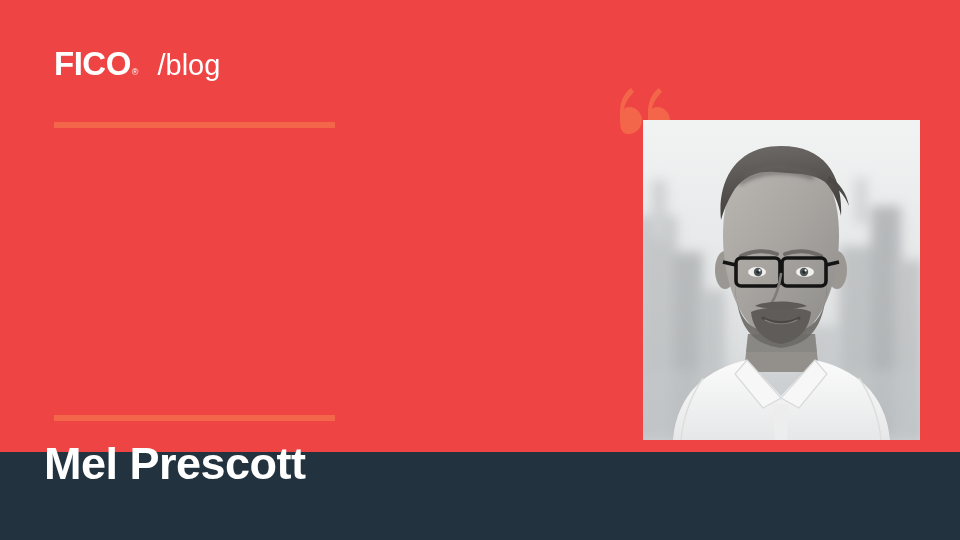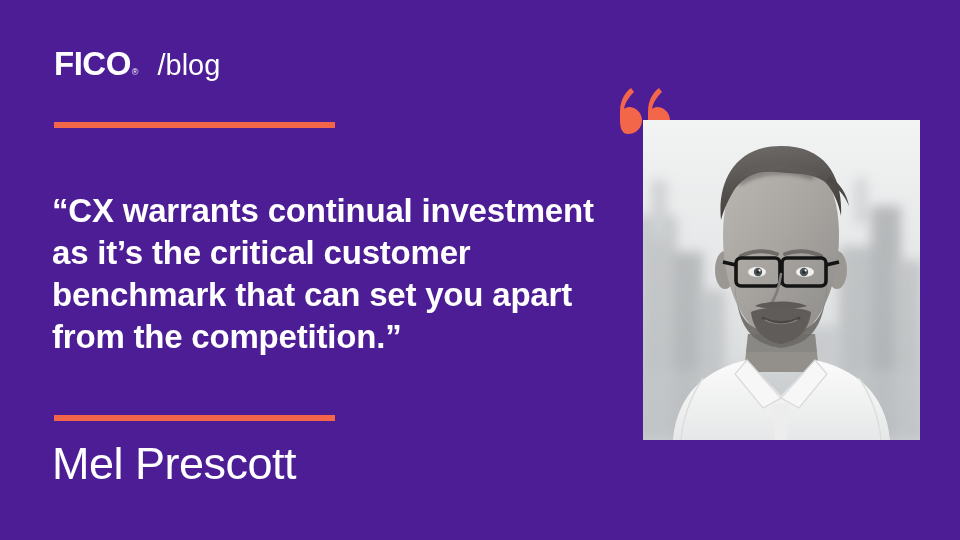--- a/index.html
+++ b/index.html
@@ -9,22 +9,22 @@
   body {
     width: 960px;
     height: 540px;
     overflow: hidden;
     font-family: "Liberation Sans", sans-serif;
     background: #22323f;
   }
   #card {
     position: relative;
     width: 960px;
-    height: 540px;
-    background: #4c1d95;
+    height: 452px;
+    background: #ef4444;
   }
 
   
   #logo-block {
     position: absolute;
     left: 54px;
     top: 47px;
     display: flex;
     align-items: baseline;
     white-space: nowrap;
@@ -76,25 +76,25 @@
     font-size: 33px;
     font-weight: bold;
     line-height: 42px;
     color: #ffffff;
     letter-spacing: -0.2px;
   }
 
   
   #name {
     position: absolute;
-    left: 52px;
+    left: 44px;
     top: 441px;
     font-family: "Liberation Sans", sans-serif;
     font-size: 45px;
-    font-weight: normal;
+    font-weight: bold;
     color: #ffffff;
     letter-spacing: -0.5px;
     line-height: 1;
   }
 
   
   #quote-mark {
     position: absolute;
     left: 598px;
     top: 88px;
@@ -120,21 +120,20 @@
 <div id="card">
 
   <div id="logo-block">
     <span id="logo-fico">FICO</span>
     <span id="logo-reg">®</span>
     <span id="logo-blog">/blog</span>
   </div>
 
   <div id="rule-top" class="rule"></div>
 
-  <div id="quote">“CX warrants continual investment as it’s the critical customer benchmark that can set you apart from the competition.”</div>
 
   <div id="rule-name" class="rule"></div>
 
   <div id="name">Mel Prescott</div>
 
   <div id="quote-mark">
     <svg width="72" height="62" viewBox="0 0 72 62" xmlns="http://www.w3.org/2000/svg">
       <g fill="#f4664a">
         <path d="M22 24 C22 10 29 3 33 0 L36 4 C32 8 27 14 26 21 C27 20 29 19 31 19 C38 19 44 25 44 32 C44 40 38 46 30 46 C23 46 22 38 22 31 Z"></path>
         <path d="M50 24 C50 10 57 3 61 0 L64 4 C60 8 55 14 54 21 C55 20 57 19 59 19 C66 19 72 25 72 32 C72 40 66 46 58 46 C51 46 50 38 50 31 Z"></path>

